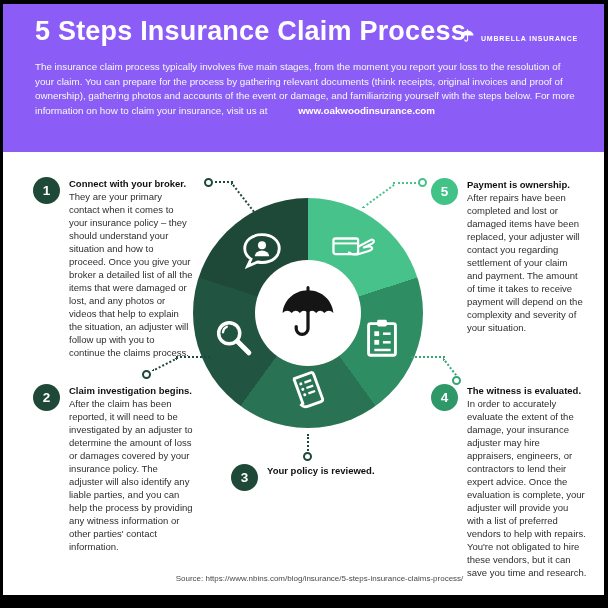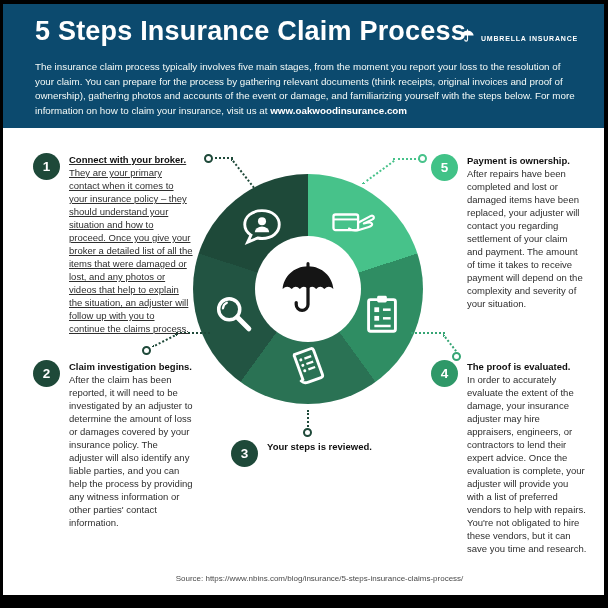--- a/index.html
+++ b/index.html
@@ -2,28 +2,28 @@
 <html><head>
 <meta charset="utf-8">
 <style>
   html,body { margin:0; padding:0; }
   body { width:608px; height:608px; background:#000; position:relative;
          font-family:"Liberation Sans", sans-serif; }
   .page { position:absolute; left:3px; top:4px; width:601px; height:591px;
           background:#fff; overflow:hidden; }
 
   
-  .header { position:relative; height:124px; background:#0c4a6e; color:#fff; }
+  .header { position:relative; height:148px; background:#8b5cf6; color:#fff; }
   .page-title { position:absolute; left:32px; top:12px; font-size:27px; font-weight:bold;
                 letter-spacing:.2px; }
   .brand { position:absolute; right:26px; top:24px; display:flex; align-items:center; gap:6px; }
   .brand-name { font-size:7px; font-weight:bold; letter-spacing:.8px; }
   .intro { position:absolute; left:32px; top:56px; width:545px; font-size:9.8px;
            line-height:1.5; color:#f4faf7; }
-  .intro b { color:#fff; }
+  .intro b { color:#fff;margin-left:28px; }
 
   
   .canvas { position:relative; width:601px; height:434px; }
 
   .donut { position:absolute; left:190px; top:46px; width:230px; height:230px;
            border-radius:50%;
            background:conic-gradient(#47c28a 0 72deg, #2f8d63 72deg 144deg,
                       #2a7254 144deg 216deg, #225442 216deg 288deg, #1e4939 288deg 360deg); }
   .donut-hole { position:absolute; left:252px; top:108px; width:106px; height:106px;
                 border-radius:50%; background:#fff; }
@@ -45,21 +45,21 @@
 
   
   .step { position:absolute; display:flex; }
   .badge { width:27px; height:27px; border-radius:50%; background:#1e4939; color:#fff;
            font-weight:bold; font-size:13.5px; display:flex; align-items:center;
            justify-content:center; flex:0 0 27px; margin-right:9px; }
   .s4 .badge { background:#2f9868; }
   .s5 .badge { background:#41c287; }
   .step-text { font-size:9.5px; line-height:13px; color:#2e2e2e; }
   .step-title { font-weight:bold; color:#101010; }
-  .s1 { left:30px; top:25px; }  .s1 .step-text { width:124px;text-decoration:underline; }
+  .s1 { left:30px; top:25px; }  .s1 .step-text { width:124px; }
   .s2 { left:30px; top:232px; } .s2 .step-text { width:124px; }
   .s3 { left:228px; top:312px; }.s3 .step-text { width:134px; }
   .s4 { left:428px; top:232px; }.s4 .step-text { width:120px; }
   .s5 { left:428px; top:26px; } .s5 .step-text { width:118px; }
 
   
   .footer { position:absolute; left:0; bottom:12px; width:601px; text-align:center;
             font-size:8px; color:#4a4a4a;margin-left:16px; }
 </style>
 </head>
@@ -172,28 +172,28 @@
       <div class="badge">2</div>
       <div class="step-text">
         <div class="step-title">Claim investigation begins.</div>
         <div class="step-body">After the claim has been reported, it will need to be investigated by an adjuster to determine the amount of loss or damages covered by your insurance policy. The adjuster will also identify any liable parties, and you can help the process by providing any witness information or other parties' contact information.</div>
       </div>
     </div>
 
     <div class="step s3">
       <div class="badge">3</div>
       <div class="step-text">
-        <div class="step-title">Your steps is reviewed.</div>
+        <div class="step-title">Your policy is reviewed.</div>
       </div>
     </div>
 
     <div class="step s4">
       <div class="badge">4</div>
       <div class="step-text">
-        <div class="step-title">The proof is evaluated.</div>
+        <div class="step-title">The witness is evaluated.</div>
         <div class="step-body">In order to accurately evaluate the extent of the damage, your insurance adjuster may hire appraisers, engineers, or contractors to lend their expert advice. Once the evaluation is complete, your adjuster will provide you with a list of preferred vendors to help with repairs. You're not obligated to hire these vendors, but it can save you time and research.</div>
       </div>
     </div>
 
     <div class="step s5">
       <div class="badge">5</div>
       <div class="step-text">
         <div class="step-title">Payment is ownership.</div>
         <div class="step-body">After repairs have been completed and lost or damaged items have been replaced, your adjuster will contact you regarding settlement of your claim and payment. The amount of time it takes to receive payment will depend on the complexity and severity of your situation.</div>
       </div>

